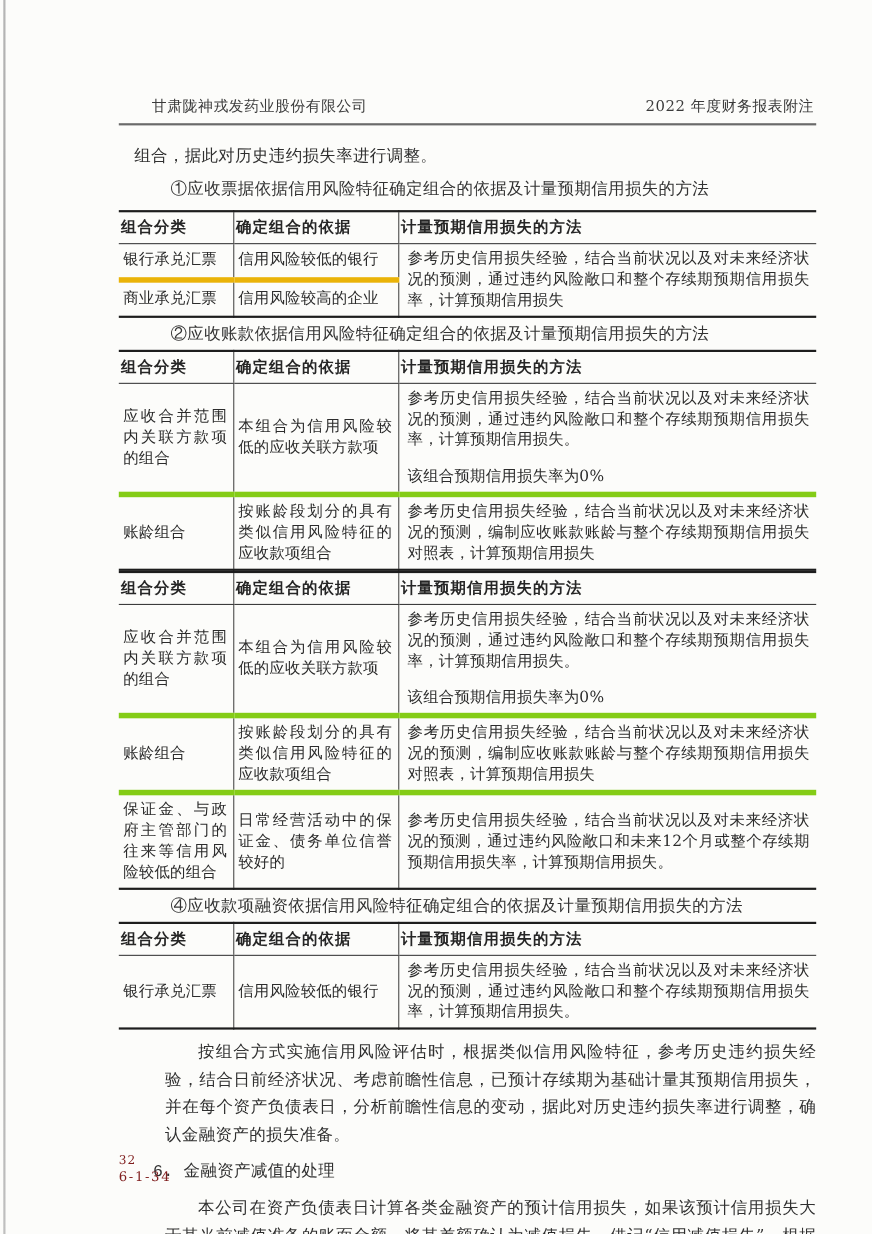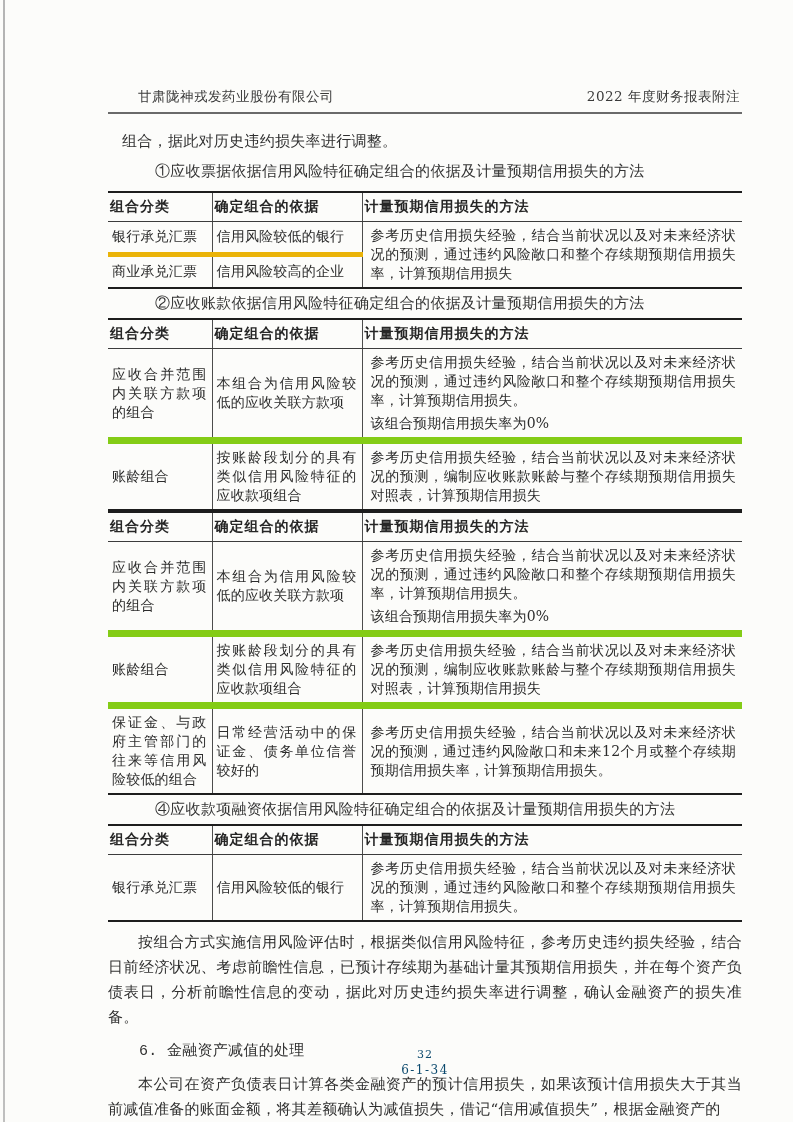--- a/index.html
+++ b/index.html
@@ -59,30 +59,30 @@
     padding:5px 2px;letter-spacing:1px;font-size:14px;color:#262626;margin-top:23px;
   }
   table.doc-table td{
     vertical-align:middle;
     padding:4px 5px 4px 4px;
     line-height:19px;letter-spacing:.2px;
     text-align:justify;
   }
   table.doc-table td.c3{padding:4px 6px 4px 8px;}
   .vl{border-left:1.2px solid #4c4c4c;}
-  tr.sep td{border-top:7px solid #84cc16;}
+  tr.sep td{border-top:5px solid #84cc16;}
   td.partial-sep{border-top:5px solid #eab308;}
-  .zero-line{margin-top:4px;}
-  
-  .p-after{margin-top:8px;}
+  .zero-line{margin-top:14px;}
+  
+  .p-after{margin-top:8px;margin-left:42px;}
   .s6{padding-left:31px;margin-top:9px;font-family:Liberation Mono, monospace;}
   
   .footer{
     position:absolute;left:108px;width:634px;top:1048px;
-    text-align:center;color:#0c4a6e;
+    text-align:left;color:#7f1d1d;
   }
   .footer .pn{font-size:11px;letter-spacing:1px;}
   .footer .code{font-size:12px;margin-top:2px;letter-spacing:1.5px;
     font-family:"DejaVu Serif","Liberation Serif",serif;}
 </style>
 </head>
 <body>
 
 <div class="page">
   <div class="scan-edge"></div>

